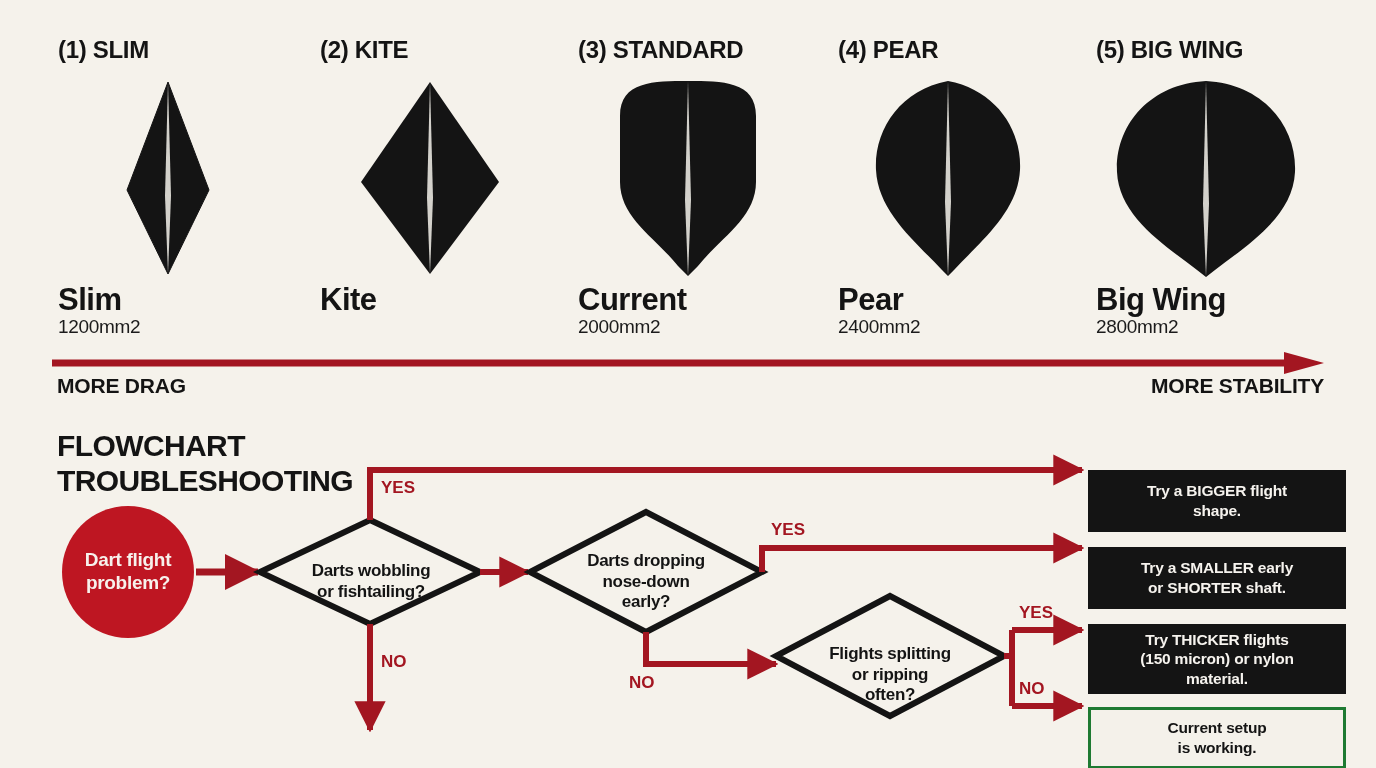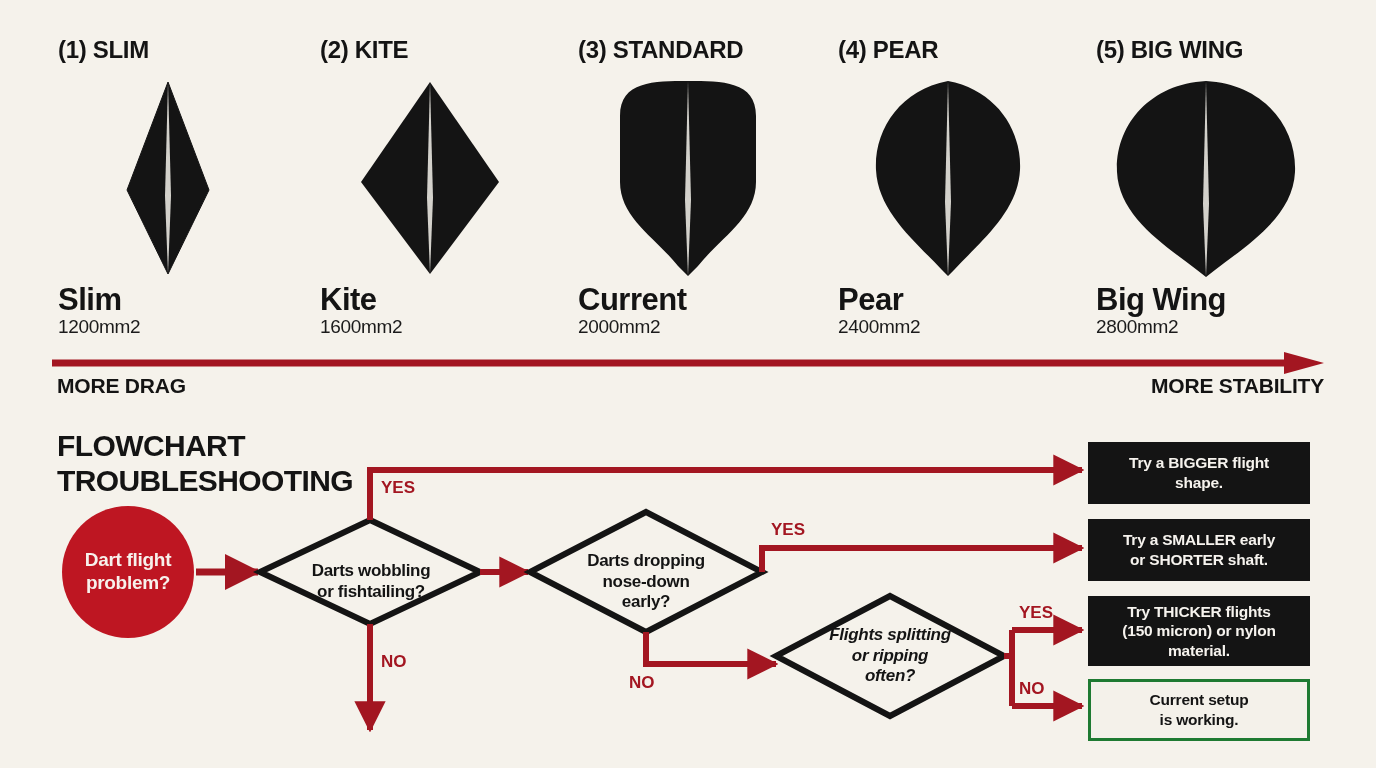--- a/index.html
+++ b/index.html
@@ -46,34 +46,34 @@
   .node-text {
     position:absolute; text-align:center; pointer-events:none;
     font-weight:bold; color:#141414;
   }
   #start-text {
     left:58px; top:548px; width:140px;
     font-size:19px; line-height:1.22; color:#F7F1EC; letter-spacing:-0.3px;
   }
   #d1-text { left:280px; top:561px; width:182px; font-size:17px; line-height:1.22; letter-spacing:-0.3px;}
   #d2-text { left:556px; top:551px; width:180px; font-size:17px; line-height:1.22; letter-spacing:-0.3px;}
-  #d3-text { left:800px; top:625px; width:180px; font-size:17px; line-height:1.22; letter-spacing:-0.3px;font-style:italic;}
+  #d3-text { left:800px; top:644px; width:180px; font-size:17px; line-height:1.22; letter-spacing:-0.3px;}
 
   .edge-label {
     position:absolute; font-size:17px; font-weight:bold;
     color:#A31621; letter-spacing:0px;
   }
 
   
   .rbox {
-    position:absolute; left:1088px; width:222px;
+    position:absolute; left:1088px; width:258px;
     background:#141414; color:#F6F3EE;
     display:flex; align-items:center; justify-content:center;
     text-align:center; font-size:15.5px; font-weight:bold; line-height:1.26;
-    padding:0 8px; box-sizing:border-box; letter-spacing:-0.2px;
+    padding:0 8px; box-sizing:border-box; letter-spacing:-0.2px;margin-top:28px;
   }
   .rbox.ok {
     background:#F4F1EA; color:#141414; border:3px solid #1E7A32;
   }
   #rbox1 { top:442px; height:62px; }
   #rbox2 { top:519px; height:62px; }
   #rbox3 { top:596px; height:70px; }
   #rbox4 { top:679px; height:62px; }
 </style>
 </head>
@@ -96,21 +96,20 @@
 
   <div class="shape-col" style="left:320px;">
     <div class="shape-head">(2) KITE</div>
     <div class="shape-art">
       <svg width="150" height="200" viewBox="0 0 150 200" aria-hidden="true">
         <path d="M75 4 L144 104 L75 196 L6 104 Z" fill="#141414"></path>
         <path d="M75 4 L78 120 L75 196 L72 120 Z" fill="#F5F2EB" opacity="0.85"></path>
       </svg>
     </div>
     <div class="shape-name">Kite</div>
-    <div class="shape-area">1600mm2</div>
   </div>
 
   <div class="shape-col" style="left:578px;">
     <div class="shape-head">(3) STANDARD</div>
     <div class="shape-art">
       <svg width="156" height="200" viewBox="0 0 156 200" aria-hidden="true">
         <path d="M78 3
                  C 112 3 146 3 146 38
                  L146 104
                  C 146 140 110 160 88 188

